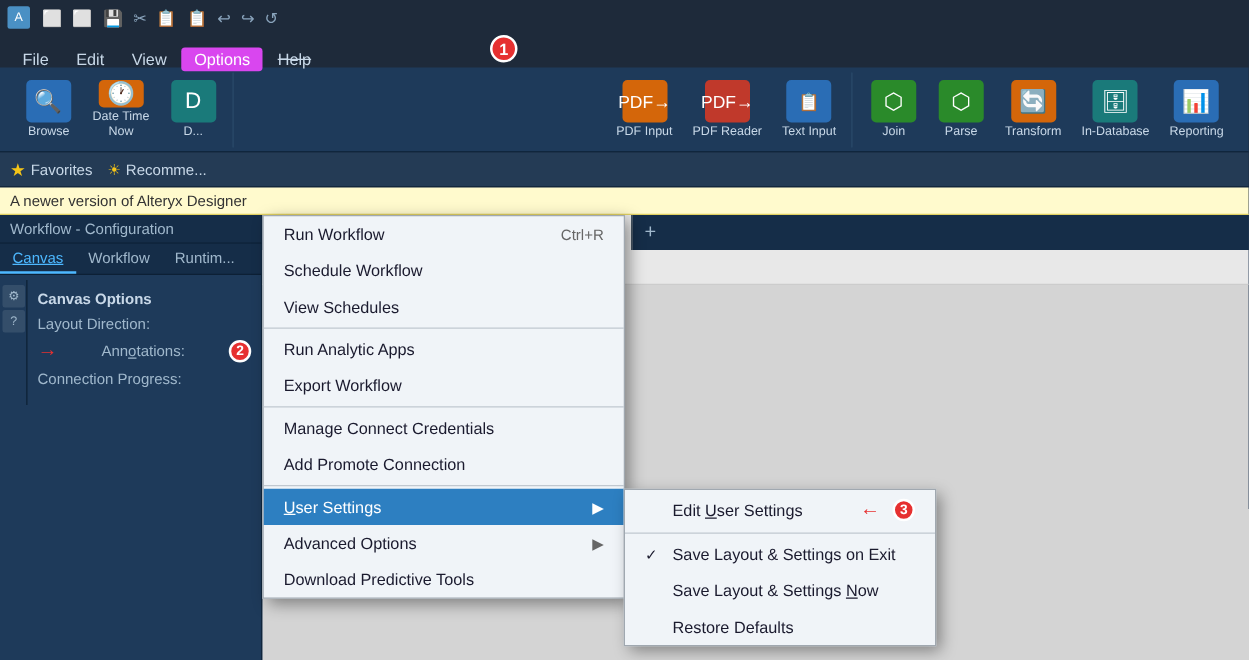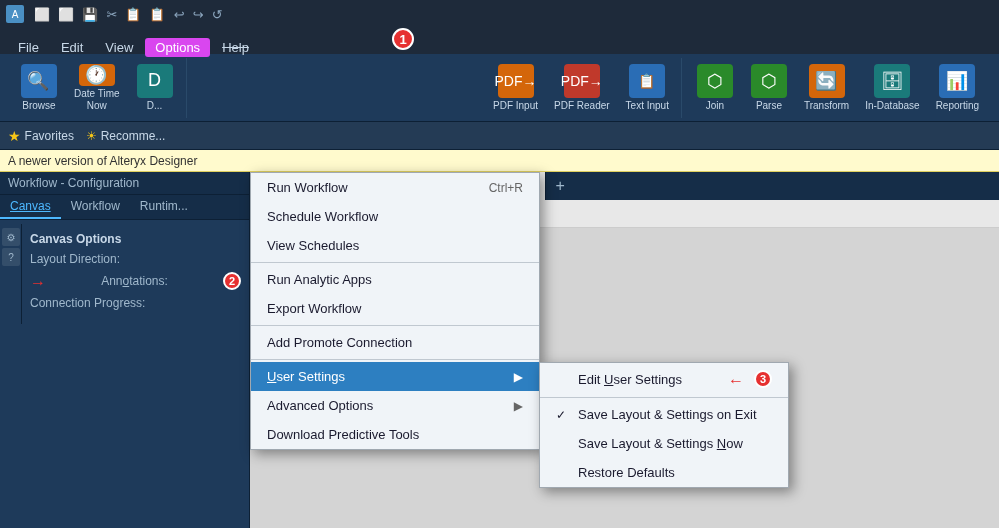--- a/index.html
+++ b/index.html
@@ -121,21 +121,21 @@
 
     
     .main-area {
       display: flex;
       height: calc(528px - 28px - 26px - 68px - 28px - 22px);
       background: #1e3a5a;
     }
 
     
     .left-panel {
-      width: 250px;
+      width: 210px;
       background: #1e3a5a;
       border-right: 1px solid #0d2035;
       flex-shrink: 0;
     }
     .panel-header {
       background: #152d48;
       padding: 4px 8px;
       font-size: 12px;
       color: #a0b8cc;
       border-bottom: 1px solid #0d2035;
@@ -429,20 +429,23 @@
         <div class="menu-dropdown-item">
           <span>Run Analytic Apps</span>
         </div>
 
         <div class="menu-dropdown-item">
           <span>Export Workflow</span>
         </div>
         <div class="menu-dropdown-separator"></div>
 
 
+        <div class="menu-dropdown-item">
+          <span>Manage Connect Credentials</span>
+        </div>
 
         <div class="menu-dropdown-item">
           <span>Add Promote Connection</span>
         </div>
         <div class="menu-dropdown-separator"></div>
 
         <div class="menu-dropdown-item active-item" style="position:relative; background:#2d7fc1; color:white;">
           <span><span style="text-decoration:underline;">U</span>ser Settings</span>
           <span class="arrow" style="color:white;">▶</span>
 

